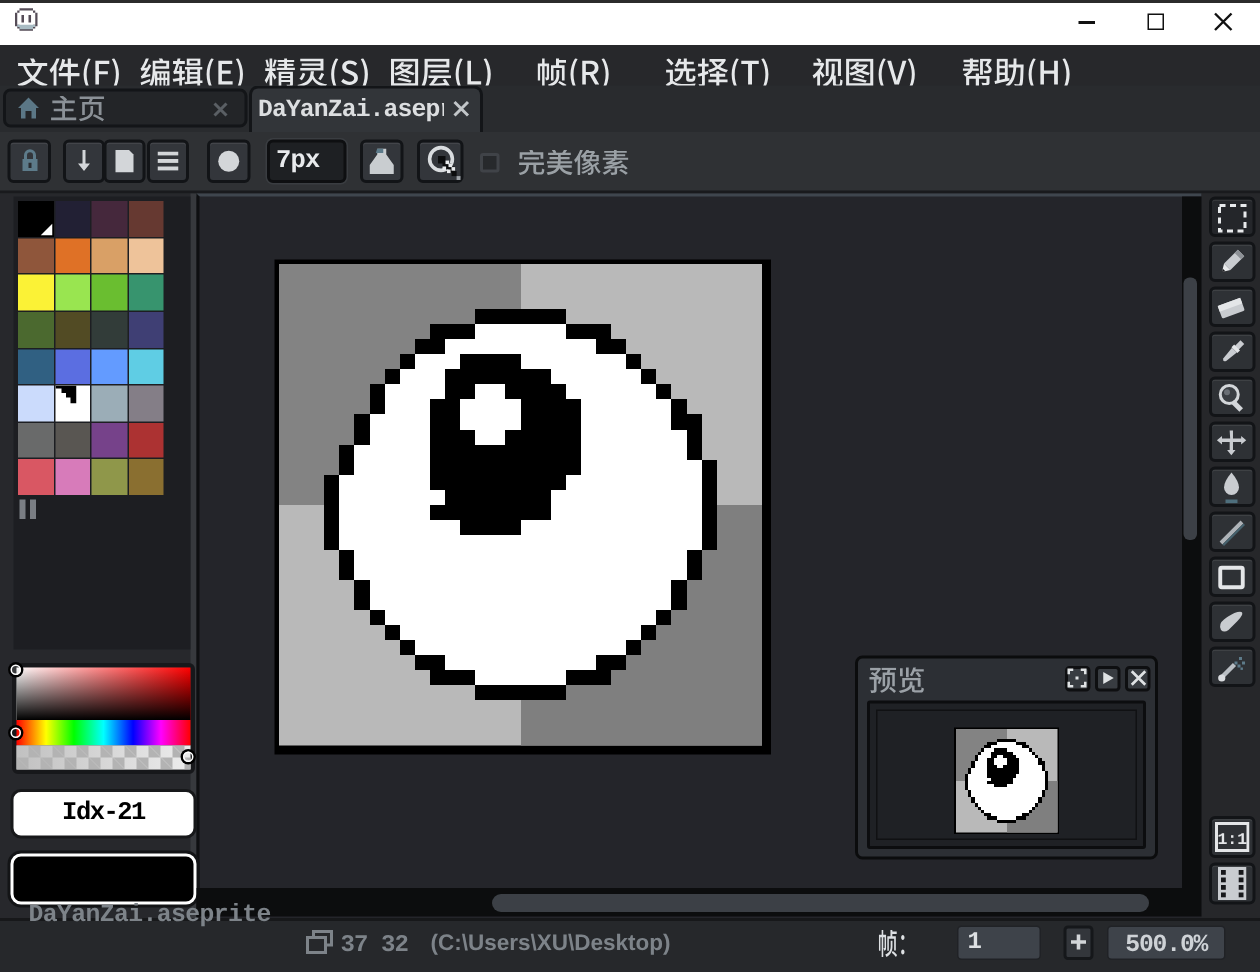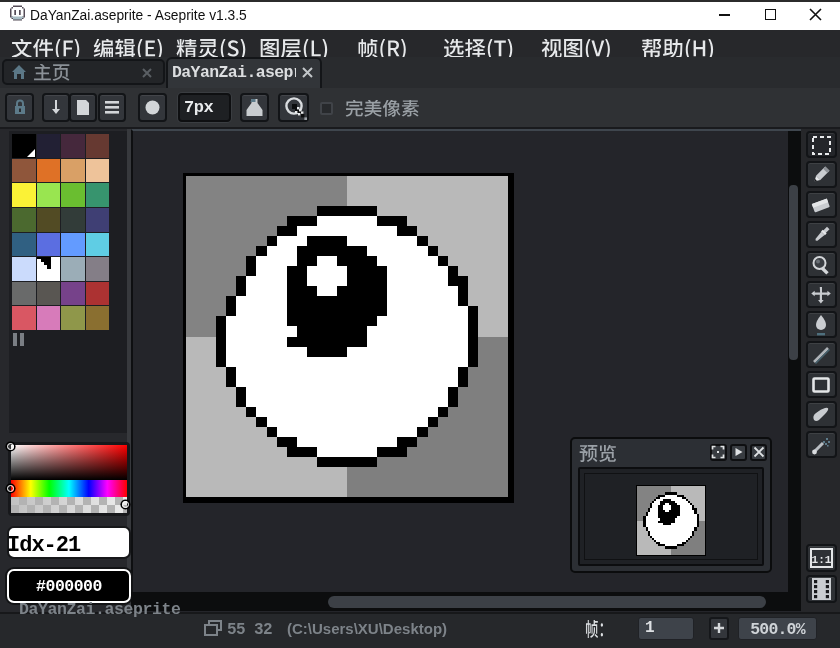--- a/index.html
+++ b/index.html
@@ -9,21 +9,20 @@
 </style></head><body>
 <div id="app">
 <div class="abs" style="left:0;top:0;width:840px;height:30px;background:#fff;border-top:2px solid #2b2b2b"></div>
 <svg class="abs" style="left:9px;top:5px" width="17" height="18" viewBox="0 0 17 18">
 <path fill="#554c57" d="M4 0.5h9v1.5h1.5v1.5H16v9h-1.5V14H13v1.5H4V14H2.5v-1.5H1v-9h1.5V2H4z"></path>
 <path fill="#fff" d="M4 2h9v1.5h1.5v8H13V13H4v-1.5H2.5v-8H4z"></path>
 <rect x="5.3" y="5" width="1.7" height="5" fill="#554c57"></rect>
 <rect x="10" y="5" width="1.7" height="5" fill="#554c57"></rect>
 <path fill="#a9bcc4" d="M2.5 11.5h12V13H13v1.5H4V13H2.5z"></path>
 </svg>
-<div class="abs" style="left:30px;top:4px;width:400px;height:22px;font-family:'Liberation Sans',sans-serif;font-size:13.8px;color:#101010;line-height:23px">DaYanZai.aseprite - Aseprite v1.3.5</div>
 <div class="abs" style="left:719px;top:14px;width:11px;height:2px;background:#111"></div>
 <div class="abs" style="left:765px;top:9px;width:11px;height:11px;border:1.6px solid #111"></div>
 <svg class="abs" style="left:809px;top:8px" width="13" height="13" viewBox="0 0 13 13">
       <path d="M1 1 L12 12 M12 1 L1 12" stroke="#111" stroke-width="1.6"></path>
     </svg>
 <div class="abs" style="left:0;top:30px;width:840px;height:27px;background:#27282b"></div>
 <svg class="abs" style="left:11px;top:38.5px" width="70.2" height="21.4" viewBox="0 0 59.0 18" preserveAspectRatio="none">
       <path fill="#e6e8ea" d="M7.5 -0.2C8.0 0.6 8.5 1.8 8.7 2.5H0.9V4.2H3.7C4.7 6.8 6.0 9.1 7.8 11.0C5.9 12.5 3.5 13.7 0.6 14.5C0.9 14.9 1.4 15.6 1.6 16.1C4.6 15.1 7.0 13.9 9.1 12.2C11.0 13.9 13.4 15.2 16.3 16.0C16.6 15.5 17.1 14.8 17.5 14.4C14.7 13.7 12.3 12.5 10.4 10.9C12.1 9.1 13.4 6.9 14.4 4.2H17.2V2.5H9.1L10.7 2.0C10.4 1.2 9.8 0.1 9.3 -0.8ZM9.1 9.8C7.5 8.2 6.3 6.3 5.4 4.2H12.5C11.7 6.4 10.5 8.2 9.1 9.8Z M23.7 8.2V9.9H28.7V16.1H30.5V9.9H35.3V8.2H30.5V4.7H34.4V3.0H30.5V-0.4H28.7V3.0H26.7C26.9 2.2 27.1 1.5 27.3 0.7L25.6 0.3C25.3 2.6 24.5 4.9 23.5 6.4C23.9 6.6 24.6 7.0 24.9 7.2C25.4 6.5 25.8 5.6 26.2 4.7H28.7V8.2ZM22.6 -0.5C21.7 2.1 20.1 4.8 18.5 6.5C18.8 6.9 19.2 7.8 19.4 8.2C19.9 7.7 20.4 7.1 20.8 6.5V16.1H22.4V3.9C23.1 2.6 23.7 1.3 24.2 -0.1Z M40.3 18.2 41.6 17.6C40.0 15.0 39.3 12.0 39.3 8.9C39.3 5.9 40.0 2.9 41.6 0.3L40.3 -0.3C38.6 2.5 37.6 5.4 37.6 8.9C37.6 12.5 38.6 15.4 40.3 18.2Z M44.2 14.6H46.2V8.9H51.2V7.1H46.2V3.1H52.0V1.3H44.2Z M54.7 18.2C56.4 15.4 57.4 12.5 57.4 8.9C57.4 5.4 56.4 2.5 54.7 -0.3L53.4 0.3C55.0 2.9 55.7 5.9 55.7 8.9C55.7 12.0 55.0 15.0 53.4 17.6Z"></path>
     </svg>
 <svg class="abs" style="left:93px;top:38.5px" width="70.9" height="21.4" viewBox="0 0 59.6 18" preserveAspectRatio="none">
@@ -164,23 +163,22 @@
 <div class="abs" style="left:13px;top:333px;width:4px;height:13px;background:#7a7e84"></div>
 <div class="abs" style="left:20px;top:333px;width:4px;height:13px;background:#7a7e84"></div>
 <div class="abs" style="left:8px;top:442px;width:122px;height:74px;border:3px solid #17181b;border-radius:4px"></div>
 <div class="abs" style="left:11px;top:445px;width:116px;height:35px;background:linear-gradient(to bottom, rgba(0,0,0,0) 0%, #000 100%), linear-gradient(to right, #fff 0%, #f00 100%)"></div>
 <div class="abs" style="left:11px;top:480px;width:116px;height:17px;background:linear-gradient(to right,#f00 0%,#ff0 17%,#0f0 33%,#0ff 50%,#00f 67%,#f0f 83%,#f00 100%)"></div>
 <div class="abs" style="left:11px;top:497px;width:116px;height:16px;background-image:linear-gradient(45deg,#b3b3b3 25%,transparent 25%,transparent 75%,#b3b3b3 75%),linear-gradient(45deg,#b3b3b3 25%,transparent 25%,transparent 75%,#b3b3b3 75%),linear-gradient(to right,rgba(140,140,140,0.45),rgba(255,255,255,0));background-size:16px 16px,16px 16px,116px 16px;background-position:0 0,8px 8px,0 0;background-color:#ececec"></div>
 <div class="abs" style="left:6.5px;top:443px;width:7px;height:7px;border:1.6px solid #fff;border-radius:50%;box-shadow:0 0 0 1.6px #000;background:rgba(255,255,255,0.15)"></div>
 <div class="abs" style="left:6.5px;top:484.5px;width:7px;height:7px;border:1.6px solid #fff;border-radius:50%;box-shadow:0 0 0 1.6px #000"></div>
 <div class="abs" style="left:121.5px;top:500.5px;width:7px;height:7px;border:1.6px solid #fff;border-radius:50%;box-shadow:0 0 0 1.6px #000"></div>
 <div class="abs" style="left:7px;top:526px;width:124px;height:33px;background:#fff;border:2px solid #17181a;border-radius:7px"></div>
-<div class="abs mono" style="left:7px;top:533px;width:124px;text-align:left;font-size:22px;color:#000;letter-spacing:-1px">Idx-21</div>
+<div class="abs mono" style="left:7px;top:533px;width:124px;text-align:center;font-size:17px;color:#000;letter-spacing:-1px">Idx-21</div>
 <div class="abs" style="left:7px;top:569px;width:124px;height:34px;background:#000;border:2.5px solid #fff;border-radius:7px;box-shadow:0 0 0 2px #131416"></div>
-<div class="abs mono" style="left:7px;top:577px;width:124px;text-align:center;font-size:16.5px;color:#fff;letter-spacing:-0.5px">#000000</div>
 <div class="abs" style="left:183px;top:173px;width:331px;height:330px;background:#000"></div>
 <svg class="abs" style="left:186px;top:176px" width="322" height="321" viewBox="0 0 32 32" preserveAspectRatio="none" shape-rendering="crispEdges">
       <rect width="32" height="32" fill="#b9b9b9"></rect>
       <rect width="16" height="16" fill="#838383"></rect>
       <rect x="16" y="16" width="16" height="16" fill="#7f7f7f"></rect>
       <path fill="#fff" d="M13 4h6v1h-6zM11 5h10v1h-10zM9 6h3v1h-3zM16 6h7v1h-7zM8 7h3v1h-3zM18 7h6v1h-6zM7 8h4v1h-4zM13 8h2v1h-2zM19 8h6v1h-6zM7 9h3v1h-3zM12 9h4v1h-4zM20 9h6v1h-6zM6 10h4v1h-4zM12 10h4v1h-4zM20 10h6v1h-6zM6 11h4v1h-4zM13 11h2v1h-2zM20 11h7v1h-7zM5 12h5v1h-5zM20 12h7v1h-7zM5 13h5v1h-5zM20 13h8v1h-8zM4 14h6v1h-6zM19 14h9v1h-9zM4 15h7v1h-7zM18 15h10v1h-10zM4 16h6v1h-6zM18 16h10v1h-10zM4 17h8v1h-8zM16 17h12v1h-12zM4 18h24v1h-24zM5 19h22v1h-22zM5 20h22v1h-22zM6 21h20v1h-20zM6 22h20v1h-20zM7 23h18v1h-18zM8 24h16v1h-16zM9 25h14v1h-14zM11 26h10v1h-10zM13 27h6v1h-6z"></path>
       <path fill="#000" d="M13 3h6v1h-6zM10 4h3v1h-3zM19 4h3v1h-3zM9 5h2v1h-2zM21 5h2v1h-2zM8 6h1v1h-1zM12 6h4v1h-4zM23 6h1v1h-1zM7 7h1v1h-1zM11 7h7v1h-7zM24 7h1v1h-1zM6 8h1v1h-1zM11 8h2v1h-2zM15 8h4v1h-4zM25 8h1v1h-1zM6 9h1v1h-1zM10 9h2v1h-2zM16 9h4v1h-4zM26 9h1v1h-1zM5 10h1v1h-1zM10 10h2v1h-2zM16 10h4v1h-4zM26 10h2v1h-2zM5 11h1v1h-1zM10 11h3v1h-3zM15 11h5v1h-5zM27 11h1v1h-1zM4 12h1v1h-1zM10 12h10v1h-10zM27 12h1v1h-1zM4 13h1v1h-1zM10 13h10v1h-10zM28 13h1v1h-1zM3 14h1v1h-1zM10 14h9v1h-9zM28 14h1v1h-1zM3 15h1v1h-1zM11 15h7v1h-7zM28 15h1v1h-1zM3 16h1v1h-1zM10 16h8v1h-8zM28 16h1v1h-1zM3 17h1v1h-1zM12 17h4v1h-4zM28 17h1v1h-1zM3 18h1v1h-1zM28 18h1v1h-1zM4 19h1v1h-1zM27 19h1v1h-1zM4 20h1v1h-1zM27 20h1v1h-1zM5 21h1v1h-1zM26 21h1v1h-1zM5 22h1v1h-1zM26 22h1v1h-1zM6 23h1v1h-1zM25 23h1v1h-1zM7 24h1v1h-1zM24 24h1v1h-1zM8 25h1v1h-1zM23 25h1v1h-1zM9 26h2v1h-2zM21 26h2v1h-2zM10 27h3v1h-3zM19 27h3v1h-3zM13 28h6v1h-6z"></path>
     </svg>
 <div class="abs" style="left:131px;top:592px;width:670px;height:19px;background:#0c0d0e"></div>
 <div class="abs" style="left:328px;top:596px;width:438px;height:12px;background:#3c4046;border-radius:6px"></div>
@@ -298,21 +296,21 @@
       <rect width="16" height="16" fill="#838383"></rect>
       <rect x="16" y="16" width="16" height="16" fill="#7f7f7f"></rect>
       <path fill="#fff" d="M13 4h6v1h-6zM11 5h10v1h-10zM9 6h3v1h-3zM16 6h7v1h-7zM8 7h3v1h-3zM18 7h6v1h-6zM7 8h4v1h-4zM13 8h2v1h-2zM19 8h6v1h-6zM7 9h3v1h-3zM12 9h4v1h-4zM20 9h6v1h-6zM6 10h4v1h-4zM12 10h4v1h-4zM20 10h6v1h-6zM6 11h4v1h-4zM13 11h2v1h-2zM20 11h7v1h-7zM5 12h5v1h-5zM20 12h7v1h-7zM5 13h5v1h-5zM20 13h8v1h-8zM4 14h6v1h-6zM19 14h9v1h-9zM4 15h7v1h-7zM18 15h10v1h-10zM4 16h6v1h-6zM18 16h10v1h-10zM4 17h8v1h-8zM16 17h12v1h-12zM4 18h24v1h-24zM5 19h22v1h-22zM5 20h22v1h-22zM6 21h20v1h-20zM6 22h20v1h-20zM7 23h18v1h-18zM8 24h16v1h-16zM9 25h14v1h-14zM11 26h10v1h-10zM13 27h6v1h-6z"></path>
       <path fill="#000" d="M13 3h6v1h-6zM10 4h3v1h-3zM19 4h3v1h-3zM9 5h2v1h-2zM21 5h2v1h-2zM8 6h1v1h-1zM12 6h4v1h-4zM23 6h1v1h-1zM7 7h1v1h-1zM11 7h7v1h-7zM24 7h1v1h-1zM6 8h1v1h-1zM11 8h2v1h-2zM15 8h4v1h-4zM25 8h1v1h-1zM6 9h1v1h-1zM10 9h2v1h-2zM16 9h4v1h-4zM26 9h1v1h-1zM5 10h1v1h-1zM10 10h2v1h-2zM16 10h4v1h-4zM26 10h2v1h-2zM5 11h1v1h-1zM10 11h3v1h-3zM15 11h5v1h-5zM27 11h1v1h-1zM4 12h1v1h-1zM10 12h10v1h-10zM27 12h1v1h-1zM4 13h1v1h-1zM10 13h10v1h-10zM28 13h1v1h-1zM3 14h1v1h-1zM10 14h9v1h-9zM28 14h1v1h-1zM3 15h1v1h-1zM11 15h7v1h-7zM28 15h1v1h-1zM3 16h1v1h-1zM10 16h8v1h-8zM28 16h1v1h-1zM3 17h1v1h-1zM12 17h4v1h-4zM28 17h1v1h-1zM3 18h1v1h-1zM28 18h1v1h-1zM4 19h1v1h-1zM27 19h1v1h-1zM4 20h1v1h-1zM27 20h1v1h-1zM5 21h1v1h-1zM26 21h1v1h-1zM5 22h1v1h-1zM26 22h1v1h-1zM6 23h1v1h-1zM25 23h1v1h-1zM7 24h1v1h-1zM24 24h1v1h-1zM8 25h1v1h-1zM23 25h1v1h-1zM9 26h2v1h-2zM21 26h2v1h-2zM10 27h3v1h-3zM19 27h3v1h-3zM13 28h6v1h-6z"></path>
     </svg>
 <div class="abs" style="left:0;top:612px;width:840px;height:36px;background:#26282b;border-top:2px solid #17181a"></div>
 <div class="abs mono" style="left:19px;top:600px;font-size:16.5px;color:#7d8389;letter-spacing:-0.4px">DaYanZai.aseprite</div>
 <svg class="abs" style="left:204px;top:620px" width="18" height="16" viewBox="0 0 18 16">
       <path fill="none" stroke="#7d8389" stroke-width="2" d="M5 4 V1 H17 V10 H13 M1 5 H13 V15 H1 Z"></path>
     </svg>
-<div class="abs mono" style="left:227px;top:621px;font-size:16px;color:#7d8389;letter-spacing:-0.6px">55 32</div>
+<div class="abs mono" style="left:227px;top:621px;font-size:16px;color:#7d8389;letter-spacing:-0.6px">37 32</div>
 <div class="abs" style="left:287px;top:620px;font-family:'Liberation Sans',sans-serif;font-weight:bold;font-size:15px;color:#7d8389">(C:\Users\XU\Desktop)</div>
 <svg class="abs" style="left:585px;top:620px" width="27.0" height="20.1" viewBox="0 0 36.0 18" preserveAspectRatio="none">
       <path fill="#dde0e3" d="M12.7 13.6C14.0 14.3 15.6 15.4 16.4 16.1L17.4 14.9C16.5 14.2 14.8 13.2 13.5 12.6ZM11.7 6.4V9.7C11.7 11.4 11.2 13.5 6.9 14.7C7.3 15.1 7.7 15.7 7.9 16.1C12.4 14.5 13.3 12.0 13.3 9.7V6.4ZM8.7 3.8V12.4H10.1V5.3H14.8V12.3H16.3V3.8H13.2V2.4H17.1V0.9H13.2V-0.6H11.5V3.8ZM1.3 2.8V12.4H2.6V4.3H3.7V16.1H5.1V4.3H6.3V10.6C6.3 10.7 6.3 10.7 6.2 10.7C6.0 10.7 5.7 10.7 5.3 10.7C5.6 11.1 5.8 11.8 5.8 12.2C6.4 12.2 6.8 12.2 7.2 11.9C7.5 11.7 7.6 11.2 7.6 10.6V2.8H5.1V-0.6H3.7V2.8Z M22.5 6.0C23.3 6.0 24.0 5.3 24.0 4.5C24.0 3.6 23.3 3.0 22.5 3.0C21.7 3.0 21.0 3.6 21.0 4.5C21.0 5.3 21.7 6.0 22.5 6.0ZM22.5 14.7C23.3 14.7 24.0 14.1 24.0 13.2C24.0 12.3 23.3 11.7 22.5 11.7C21.7 11.7 21.0 12.3 21.0 13.2C21.0 14.1 21.7 14.7 22.5 14.7Z"></path>
     </svg>
 <div class="abs" style="left:638px;top:617px;width:56px;height:23px;background:#3e434a;border-radius:3px;border:1px solid #202226"></div>
 <div class="abs mono" style="left:645px;top:619px;font-size:16px;color:#dde0e3">1</div>
 <div class="abs" style="left:709px;top:617px;width:20px;height:23px;background:#33363b;border:2px solid #15171a;border-radius:3px"></div>
 <svg class="abs" style="left:713px;top:622px" width="12" height="12" viewBox="0 0 12 12">
       <path d="M6 1 V11 M1 6 H11" stroke="#d3d6d9" stroke-width="2.4"></path>
     </svg>

